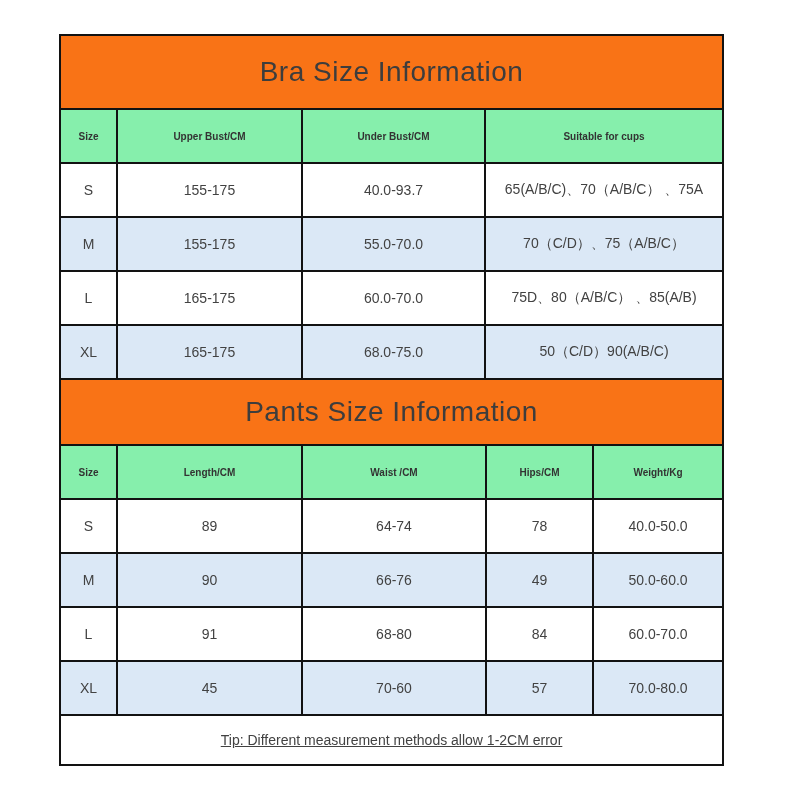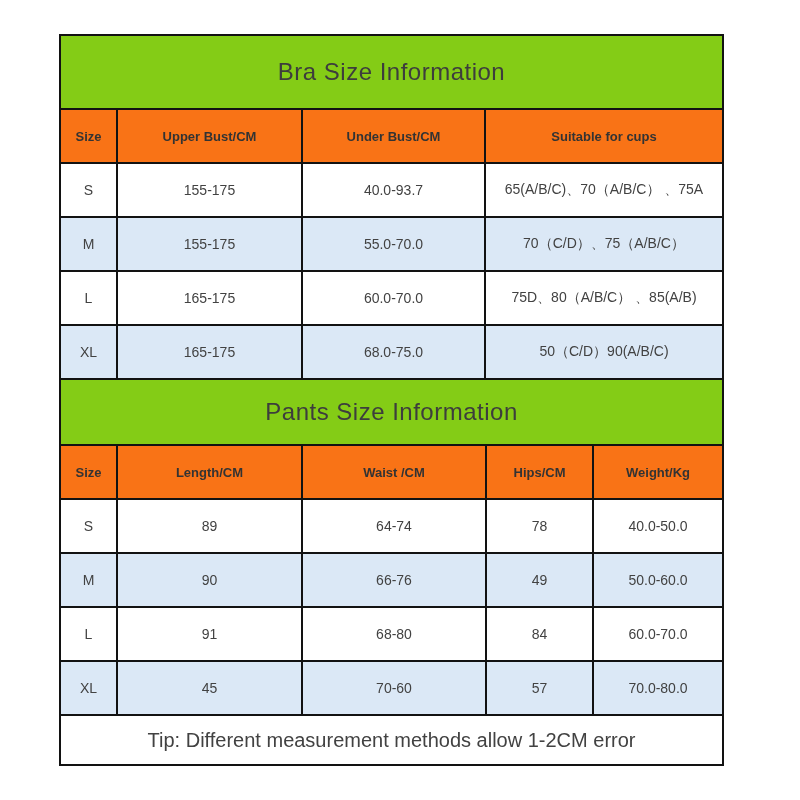--- a/index.html
+++ b/index.html
@@ -30,43 +30,44 @@
     font-weight: 400;
     padding: 0 4px;
     overflow: hidden;
     white-space: nowrap;
   }
   
   .pants-table tr:first-child td { border-top: none; }
 
   .title-cell {
     height: 72px;
-    font-size: 24px;
+    font-size: 28px;
     color: #3d3d3d;
-    background: #84cc16;
+    background: #f97316;
     letter-spacing: 0.5px;
   }
   .pants-table .title-cell { height: 64px; margin-top: 28px; }
 
   .head-row th {
     height: 52px;
-    background: #f97316;
+    background: #86efac;
     font-weight: 700;
-    font-size: 13px;
+    font-size: 10px;
     color: #333333;
     text-align: center;
   }
   .data-row td { height: 52px; background: #ffffff; }
   .data-row.alt td { background: #dbe8f6; }
 
   .tip-cell {
     height: 48px;
     background: #ffffff;
-    font-size: 20px;
+    font-size: 14px;
     color: #424242;
+    text-decoration: underline;
   }
 </style>
 </head>
 <body>
 
 <div class="size-chart-wrapper">
 
   <table class="bra-table">
     <colgroup>
       <col style="width:57px">

